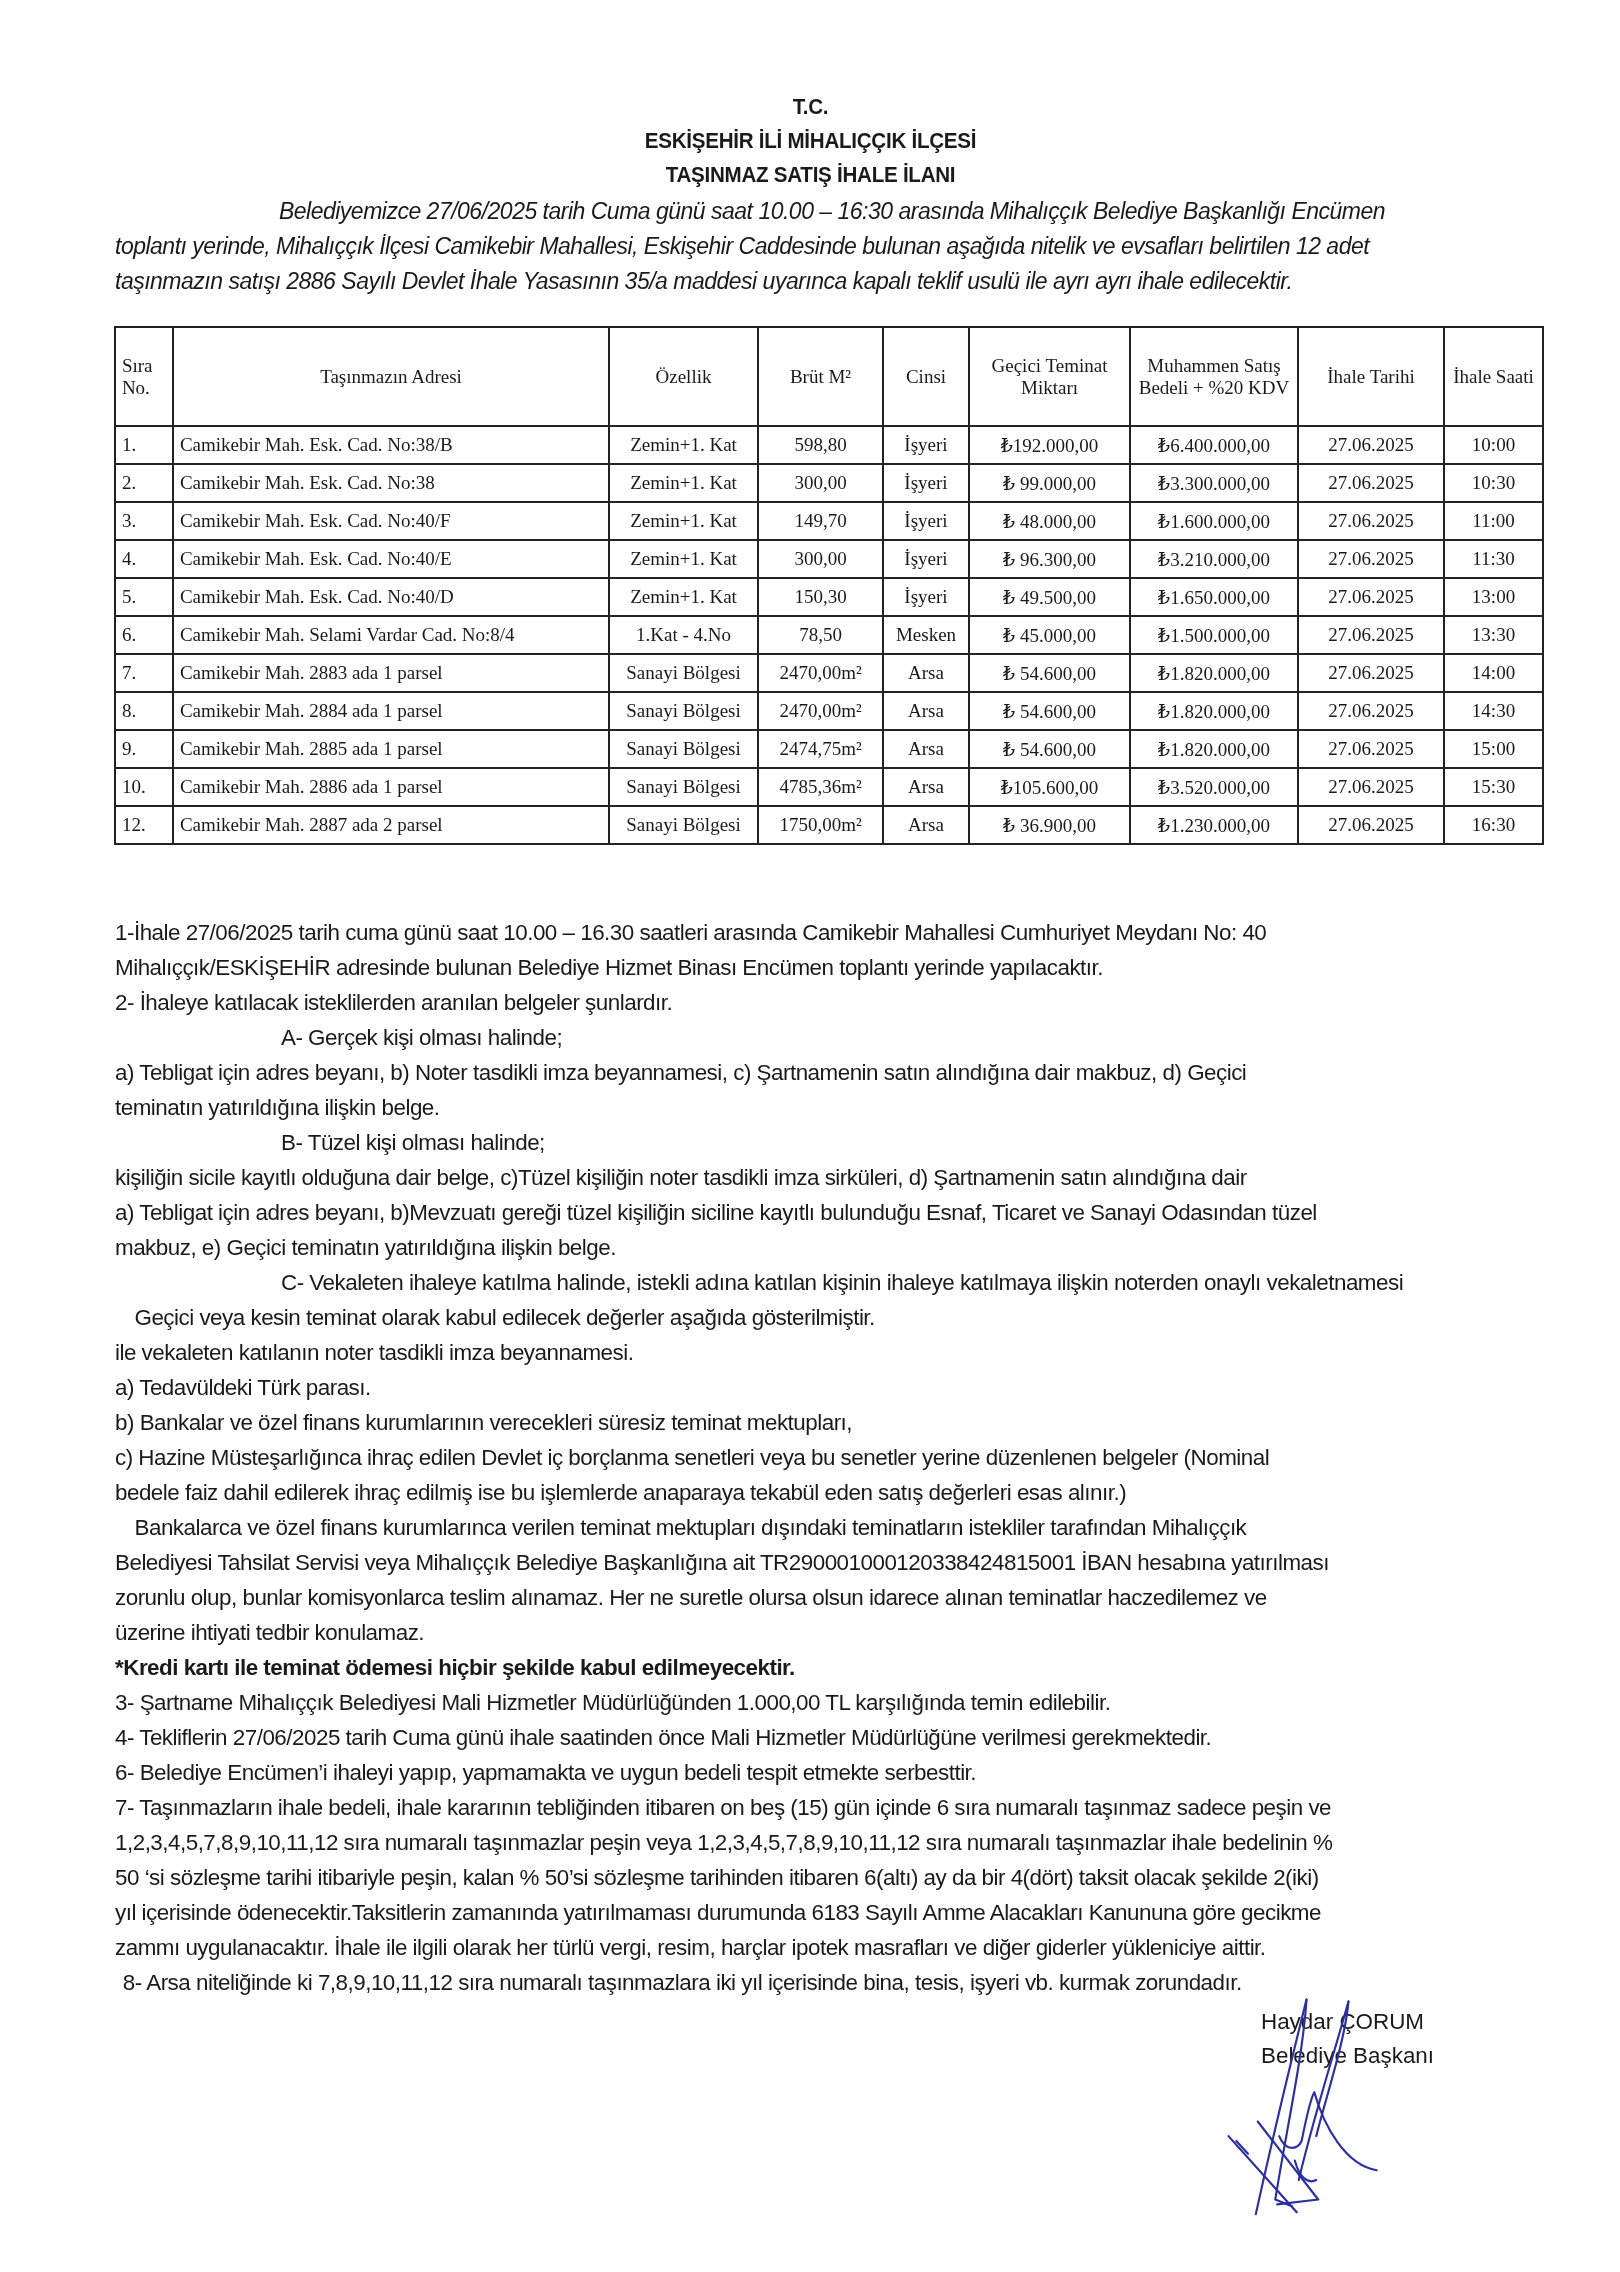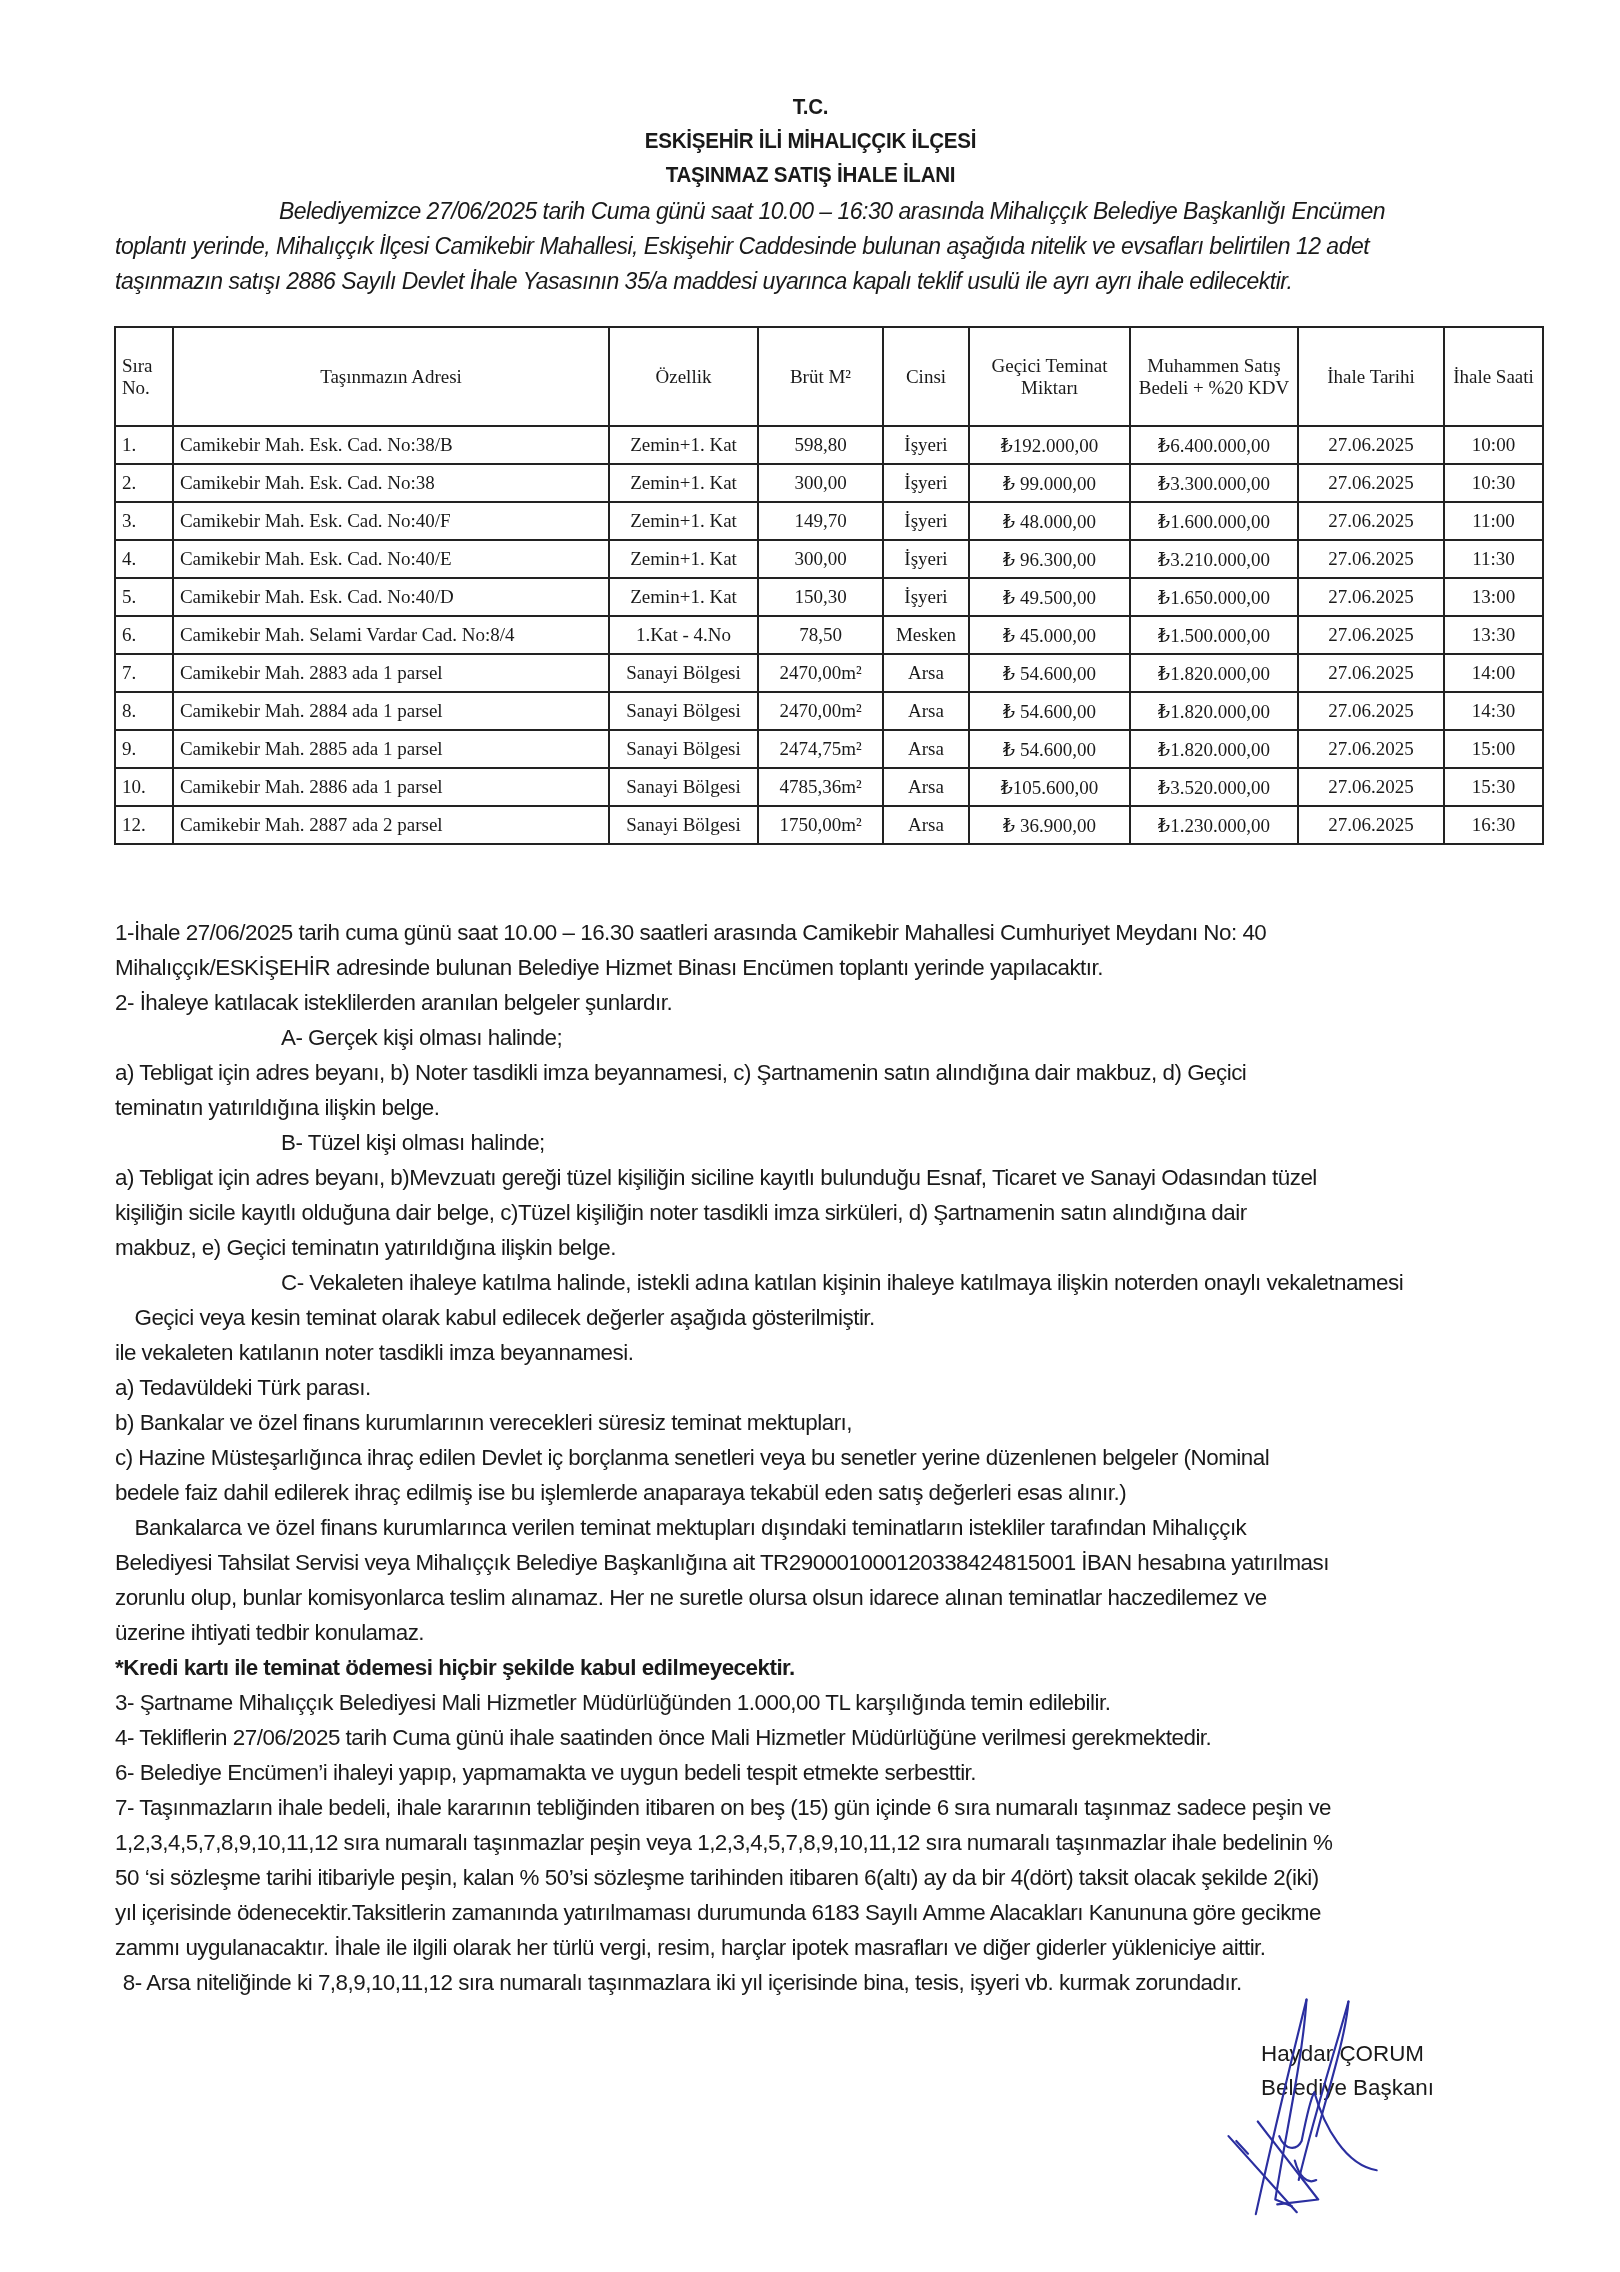--- a/index.html
+++ b/index.html
@@ -20,21 +20,21 @@
   td.c { text-align: center; }
   td.l { text-align: left; }
 
   .body-text { position: absolute; left: 115px; width: 1443px; font-size: 22.4px; line-height: 35px; letter-spacing: -0.5px; }
   .body-text .ln { display: block; white-space: nowrap; }
   .ind2 { padding-left: 166px; }
   .ind3 { padding-left: 19.5px; }
   .ind4 { padding-left: 7.8px; }
   .bold { font-weight: bold; }
 
-  .sign { position: absolute; left: 1261px; font-size: 22.4px; line-height: 35px; margin-top: 32px; }
+  .sign { position: absolute; left: 1261px; font-size: 22.4px; line-height: 35px; }
   .signature { position: absolute; left: 1209px; top: 1980px; width: 195px; height: 244px; }
 </style>
 </head>
 <body>
 
 <div class="page">
 
   <div class="title-line sans" style="top:94px;">T.C.</div>
   <div class="title-line sans" style="top:128px;">ESKİŞEHİR İLİ MİHALIÇÇIK İLÇESİ</div>
   <div class="title-line sans" style="top:162px;">TAŞINMAZ SATIŞ İHALE İLANI</div>
@@ -196,22 +196,22 @@
   </table>
 
   <div class="body-text sans" style="top:915px;">
     <span class="ln">1-İhale 27/06/2025 tarih cuma günü saat 10.00 – 16.30 saatleri arasında Camikebir Mahallesi Cumhuriyet Meydanı No: 40</span>
     <span class="ln">Mihalıççık/ESKİŞEHİR adresinde bulunan Belediye Hizmet Binası Encümen toplantı yerinde yapılacaktır.</span>
     <span class="ln">2- İhaleye katılacak  isteklilerden aranılan belgeler şunlardır.</span>
     <span class="ln ind2">A- Gerçek kişi olması halinde;</span>
     <span class="ln">a) Tebligat için adres beyanı, b) Noter tasdikli imza beyannamesi, c) Şartnamenin satın alındığına dair makbuz, d) Geçici</span>
     <span class="ln">teminatın yatırıldığına ilişkin belge.</span>
     <span class="ln ind2">B- Tüzel kişi olması halinde;</span>
+    <span class="ln">kişiliğin sicile kayıtlı olduğuna dair belge, c)Tüzel kişiliğin noter tasdikli imza sirküleri, d) Şartnamenin satın alındığına dair</span>
     <span class="ln">a) Tebligat için adres beyanı, b)Mevzuatı gereği tüzel kişiliğin siciline kayıtlı bulunduğu  Esnaf, Ticaret ve Sanayi Odasından  tüzel</span>
-    <span class="ln">kişiliğin sicile kayıtlı olduğuna dair belge, c)Tüzel kişiliğin noter tasdikli imza sirküleri, d) Şartnamenin satın alındığına dair</span>
     <span class="ln">makbuz, e) Geçici teminatın yatırıldığına ilişkin belge.</span>
     <span class="ln ind2">C- Vekaleten ihaleye katılma halinde, istekli adına katılan kişinin ihaleye katılmaya ilişkin noterden onaylı vekaletnamesi</span>
     <span class="ln ind3">Geçici veya kesin teminat olarak kabul edilecek değerler aşağıda gösterilmiştir.</span>
     <span class="ln">ile vekaleten katılanın noter tasdikli imza beyannamesi.</span>
     <span class="ln">a) Tedavüldeki Türk parası.</span>
     <span class="ln">b) Bankalar ve özel finans kurumlarının verecekleri süresiz teminat mektupları,</span>
     <span class="ln">c) Hazine Müsteşarlığınca ihraç edilen Devlet iç borçlanma senetleri veya bu senetler yerine düzenlenen belgeler (Nominal</span>
     <span class="ln">bedele faiz dahil edilerek ihraç edilmiş ise bu işlemlerde anaparaya tekabül eden satış değerleri esas alınır.)</span>
     <span class="ln ind3">Bankalarca ve özel finans kurumlarınca verilen teminat mektupları dışındaki teminatların istekliler tarafından Mihalıççık</span>
     <span class="ln">Belediyesi Tahsilat Servisi veya Mihalıççık Belediye Başkanlığına ait TR290001000120338424815001 İBAN hesabına yatırılması</span>

